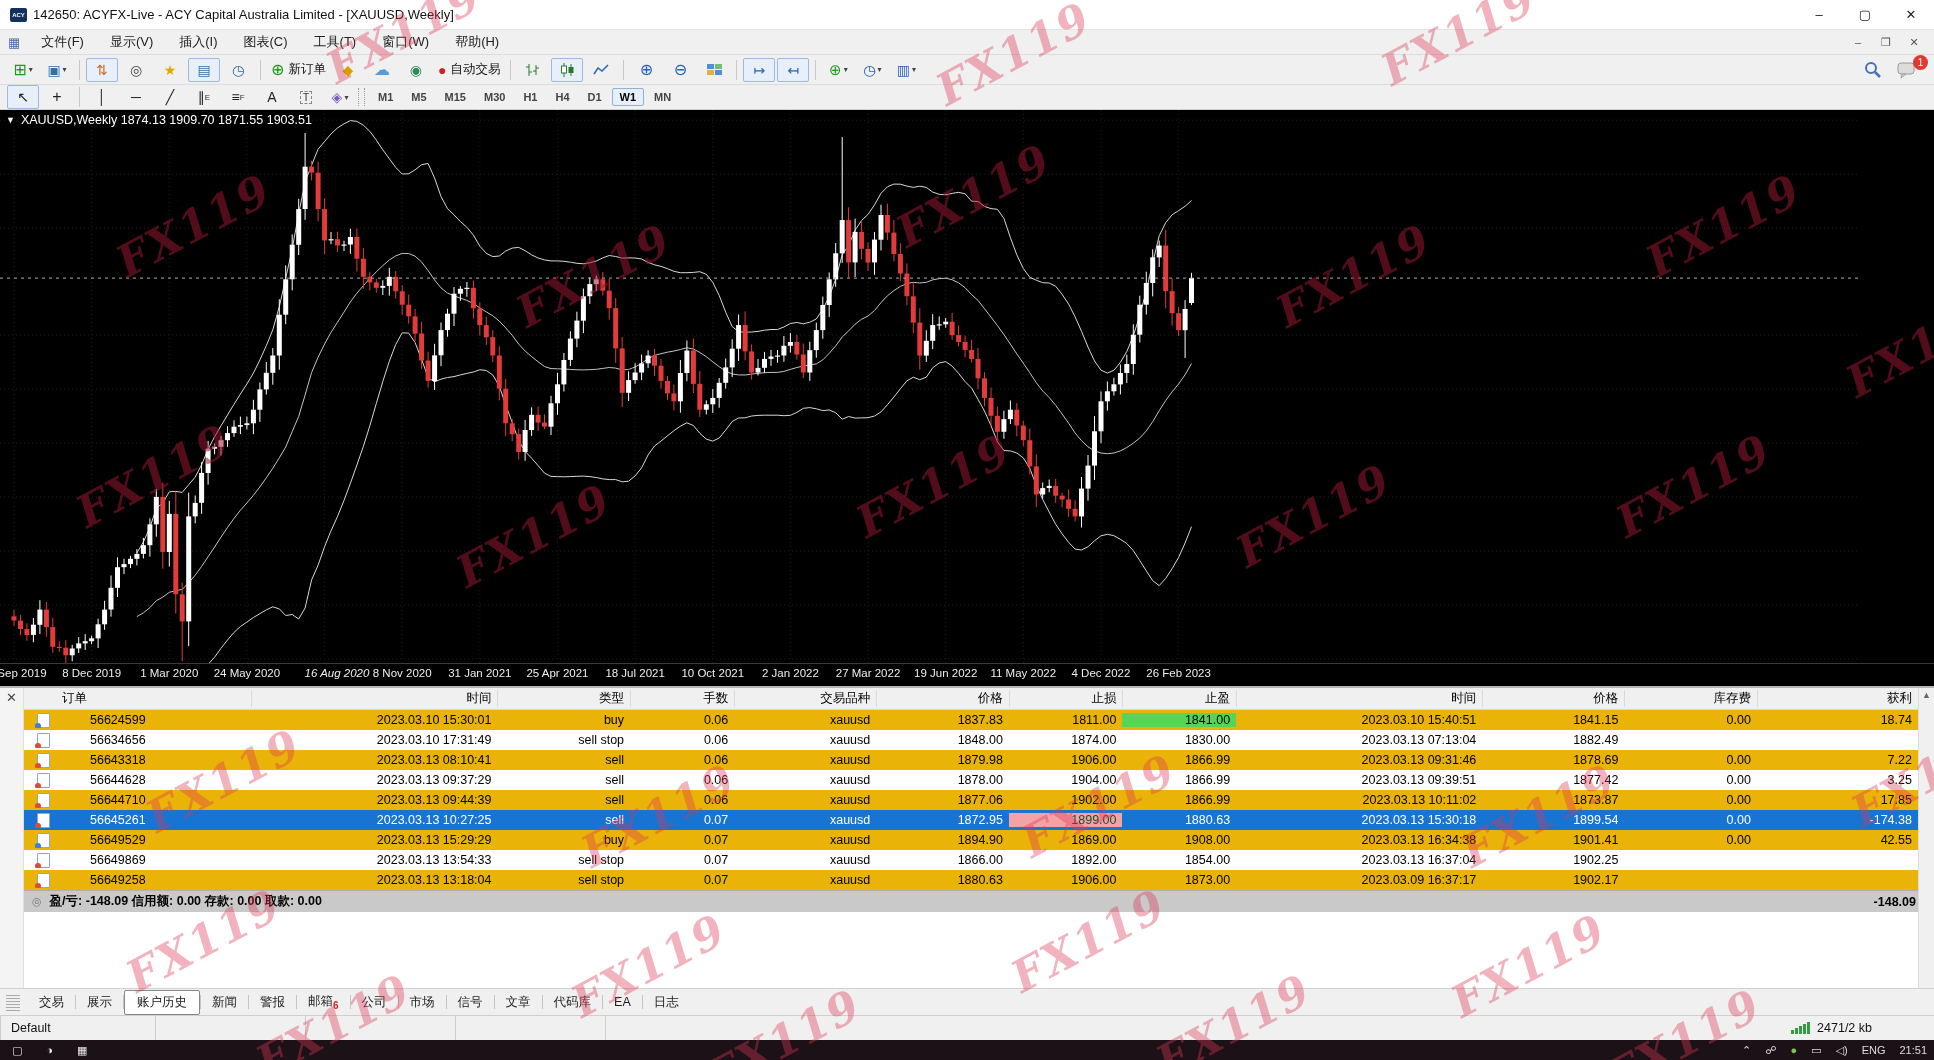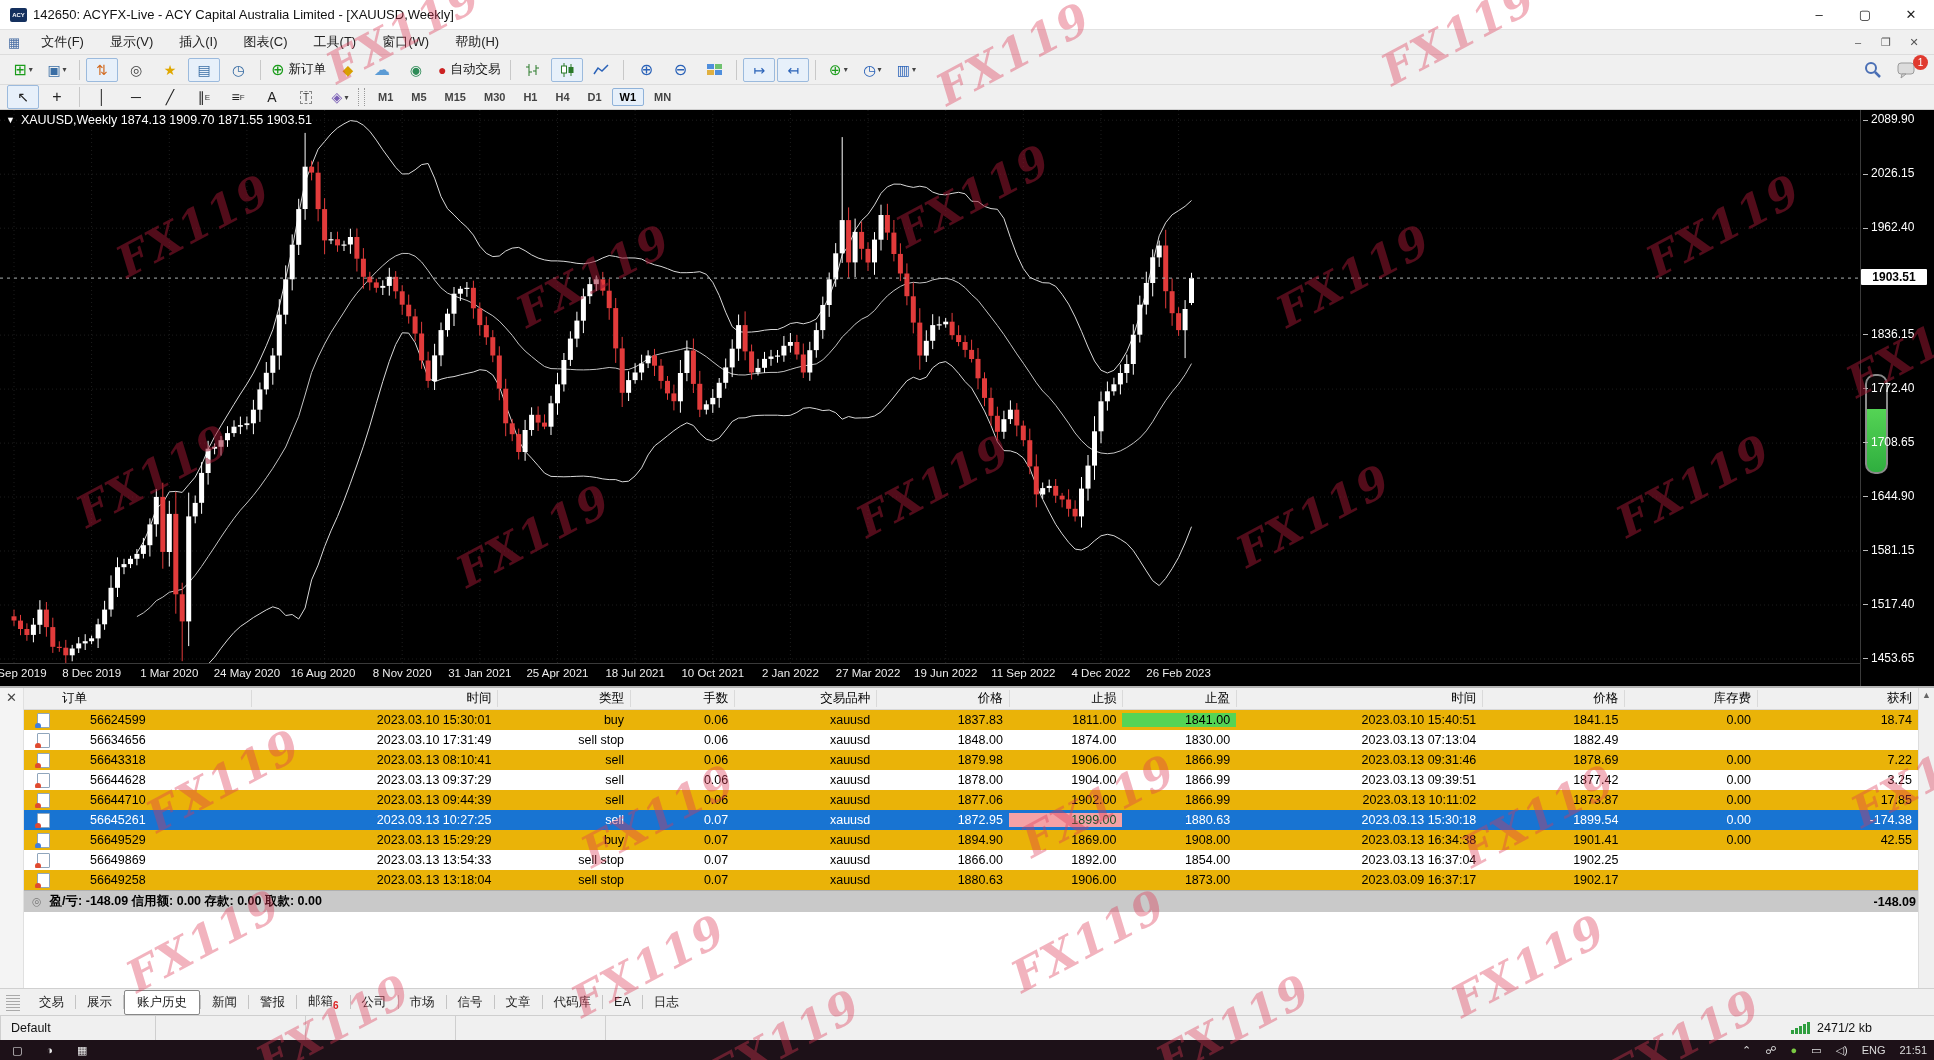--- a/index.html
+++ b/index.html
@@ -707,48 +707,34 @@
         <div class="charttitle">
           <span class="dd">▼</span>
           <span>XAUUSD,Weekly  1874.13 1909.70 1871.55 1903.51</span>
         </div>
       </div>
       <div class="dateaxis" id="dateAxis">
           <div class="dlabel" style="left: -36px;">15 Sep 2019</div>
           <div class="dlabel" style="left: 41.64px;">8 Dec 2019</div>
           <div class="dlabel" style="left: 119.28px;">1 Mar 2020</div>
           <div class="dlabel" style="left: 196.92px;">24 May 2020</div>
-          <div class="dlabel" style="left: 273px;">16 Aug 2020</div>
+          <div class="dlabel" style="left: 287px; font-style: italic;">16 Aug 2020</div>
           <div class="dlabel" style="left: 352.2px;">8 Nov 2020</div>
           <div class="dlabel" style="left: 429.84px;">31 Jan 2021</div>
           <div class="dlabel" style="left: 507.48px;">25 Apr 2021</div>
           <div class="dlabel" style="left: 585.12px;">18 Jul 2021</div>
           <div class="dlabel" style="left: 662.76px;">10 Oct 2021</div>
           <div class="dlabel" style="left: 740.4px;">2 Jan 2022</div>
           <div class="dlabel" style="left: 818.04px;">27 Mar 2022</div>
           <div class="dlabel" style="left: 895.68px;">19 Jun 2022</div>
-          <div class="dlabel" style="left: 973.32px;">11 Sep 2022</div>
+          <div class="dlabel" style="left: 973.32px;">11 May 2022</div>
           <div class="dlabel" style="left: 1050.96px;">4 Dec 2022</div>
           <div class="dlabel" style="left: 1128.6px;">26 Feb 2023</div>
         </div>
     </div>
-    <div class="paxis" id="priceAxis">
-      <div class="greenpill" id="greenPill" style="top: 264.172px;"></div>
-    <div class="plabel" style="top: 2.24515px;">2089.90</div>
-        <div class="plabel" style="top: 56.2227px;">2026.15</div>
-        <div class="plabel" style="top: 110.2px;">1962.40</div>
-        <div class="plabel" style="top: 217.097px;">1836.15</div>
-        <div class="plabel" style="top: 271.074px;">1772.40</div>
-        <div class="plabel" style="top: 325.052px;">1708.65</div>
-        <div class="plabel" style="top: 379.029px;">1644.90</div>
-        <div class="plabel" style="top: 433.007px;">1581.15</div>
-        <div class="plabel" style="top: 486.985px;">1517.40</div>
-        <div class="plabel" style="top: 540.962px;">1453.65</div>
-        <div class="pbadge" style="top: 159.063px;">1903.51</div>
-      </div>
   </div>
 
   <div class="history">
     <div class="histclose">
       <span>✕</span>
     </div>
     <div class="histmain">
       <div class="hrow header" id="histHeader">
           <span class="hc c0 l">订单</span>
           <span class="hc c1">时间</span>

